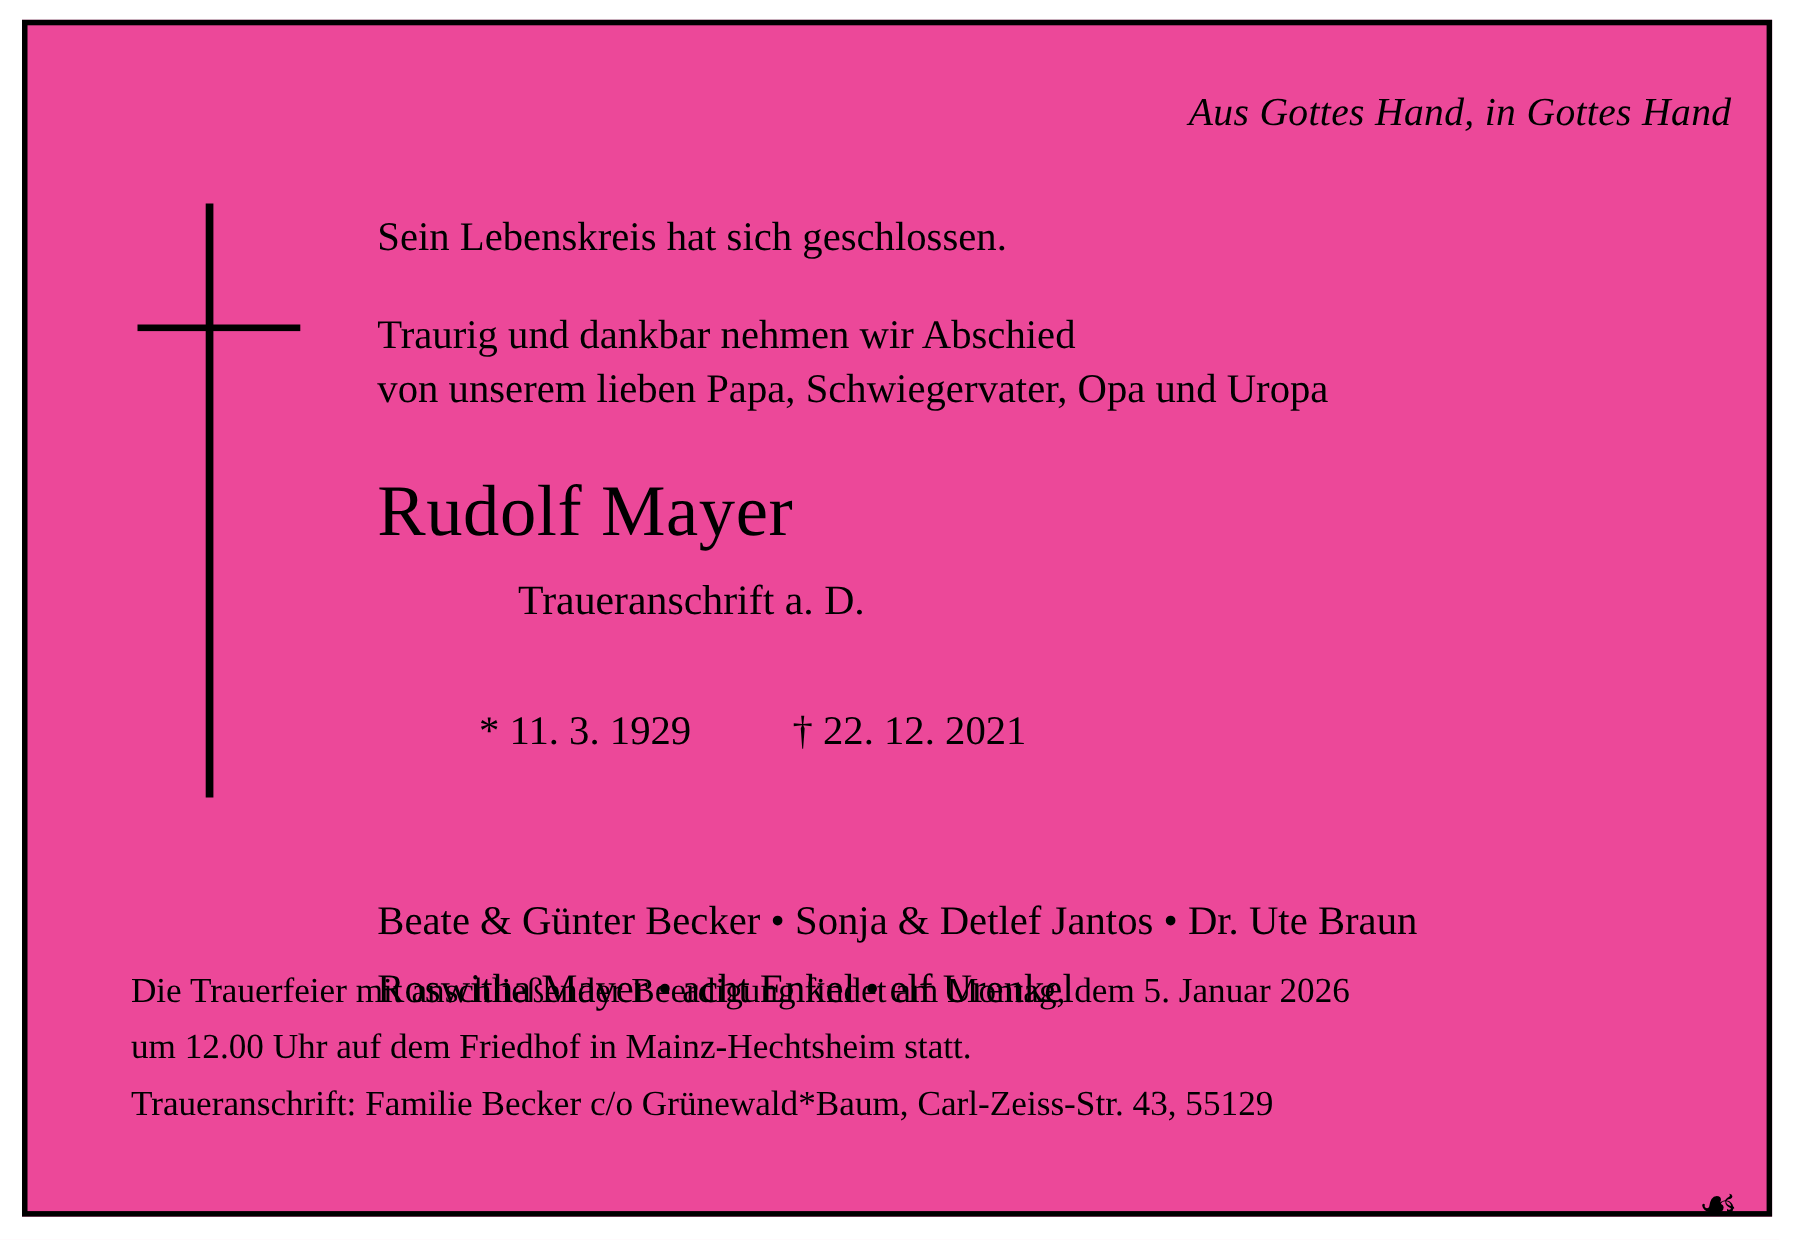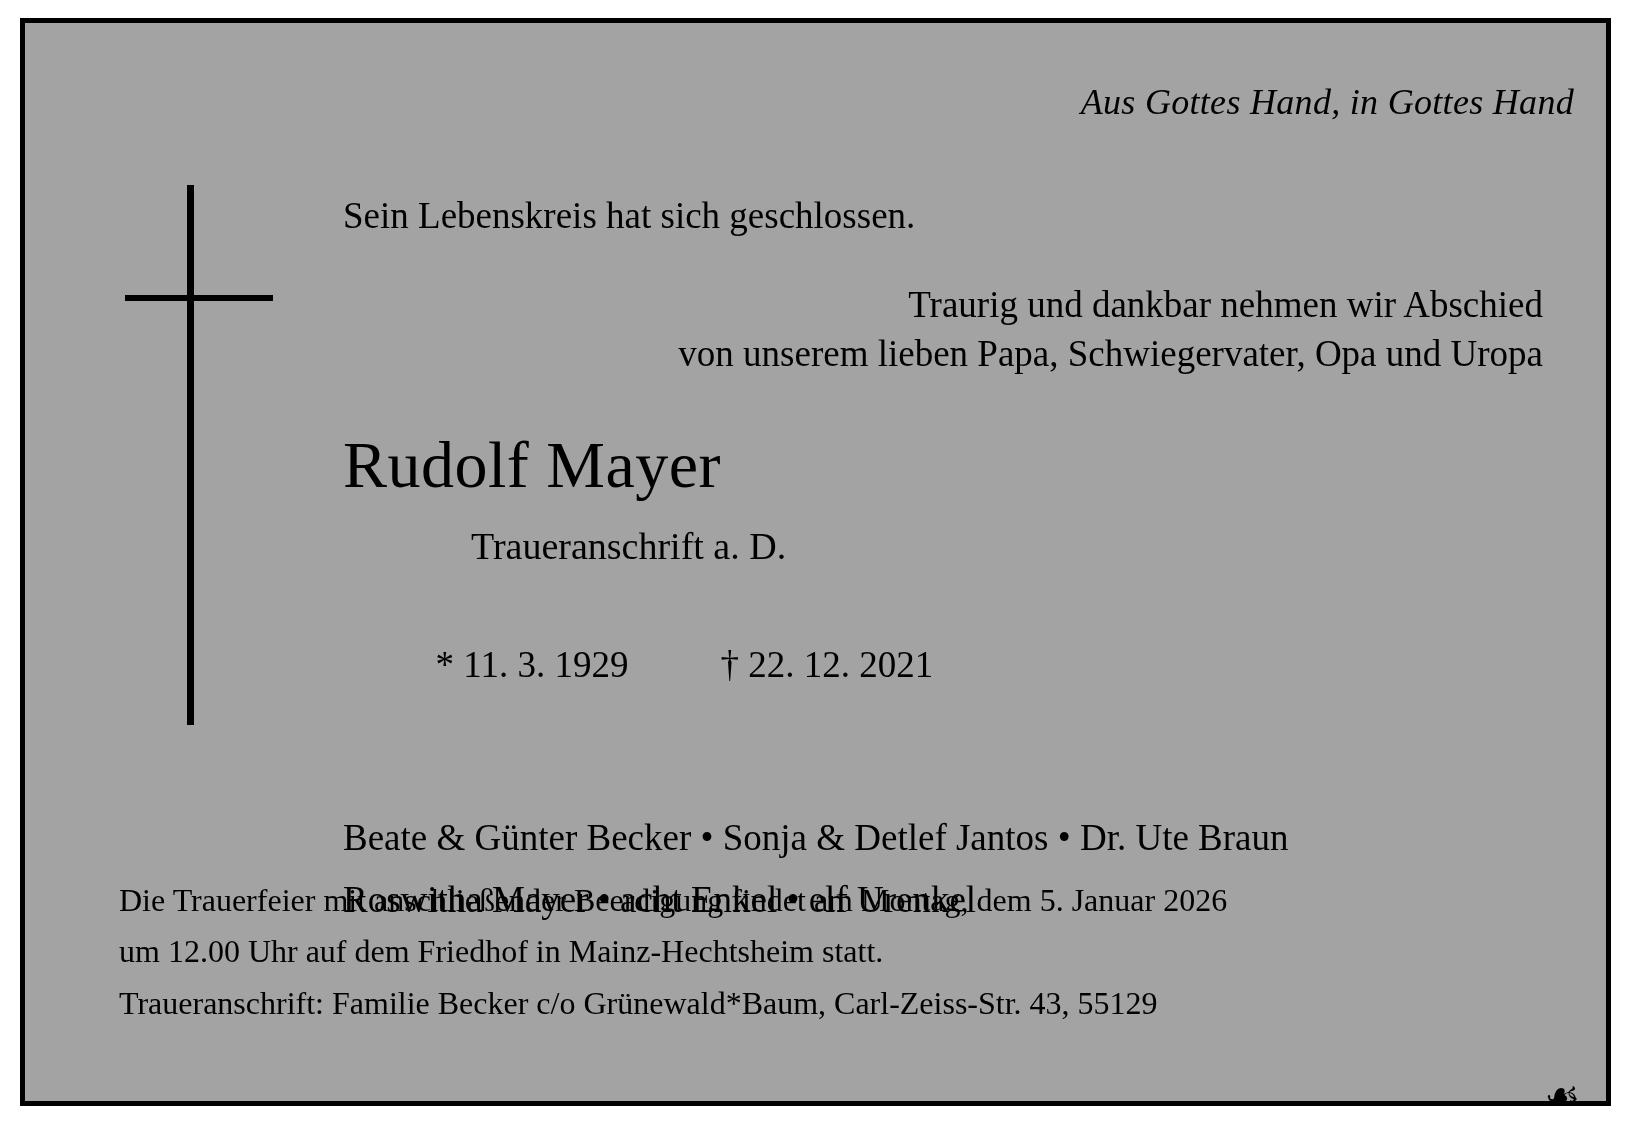--- a/index.html
+++ b/index.html
@@ -22,21 +22,21 @@
     box-sizing: border-box;
   }
   
   .frame {
     position: absolute;
     left: 20px;
     top: 18px;
     width: 1591px;
     height: 1088px;
     border: 5px solid #000000;
-    background: #a3a3a3;
+    background: #ec4899;
     box-sizing: border-box;
   }
   .inner {
     position: relative;
     width: 100%;
     height: 100%;
   }
 
   
   .motto {
@@ -82,21 +82,20 @@
     width: 1200px;
   }
   .line1 {
     font-size: 37px;
     line-height: 1.25;
     margin-bottom: 42px;
   }
   .line2 {
     font-size: 37px;
     line-height: 1.32;
-    text-align: right;
   }
   .name {
     font-size: 66px;
     line-height: 1.1;
     margin-top: 50px;
     letter-spacing: 0.5px;
   }
   .title {
     font-size: 38px;
     margin-top: 22px;

